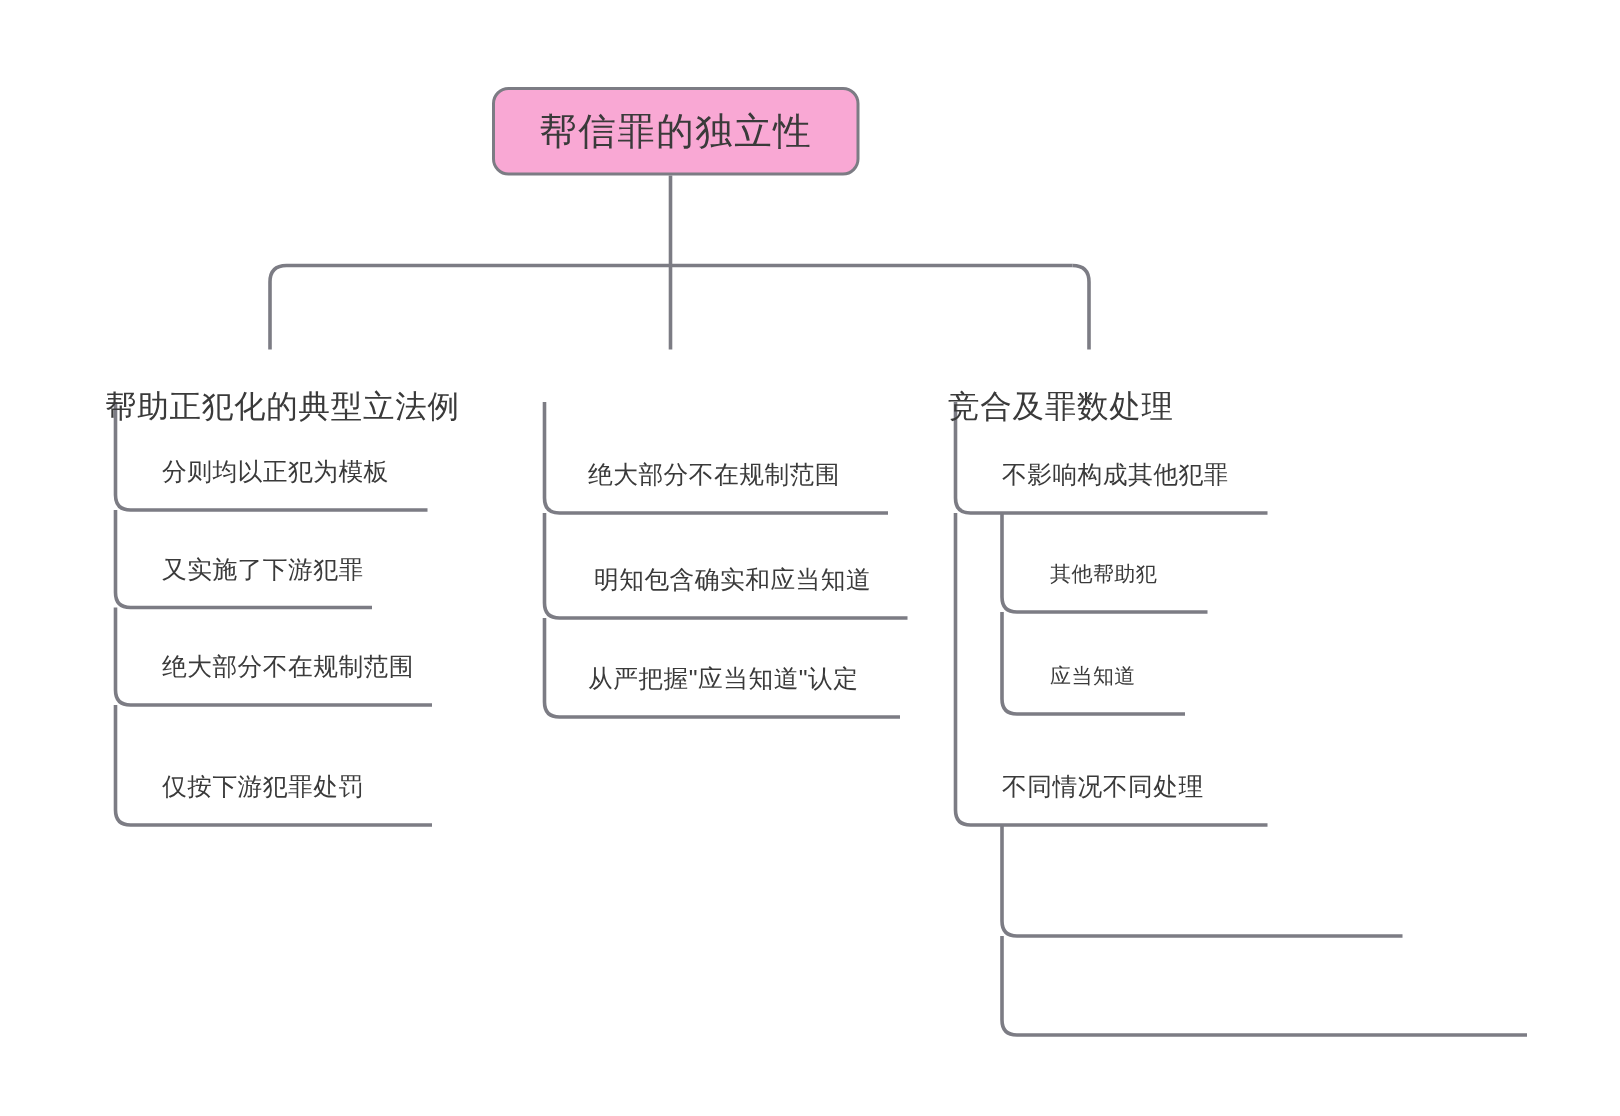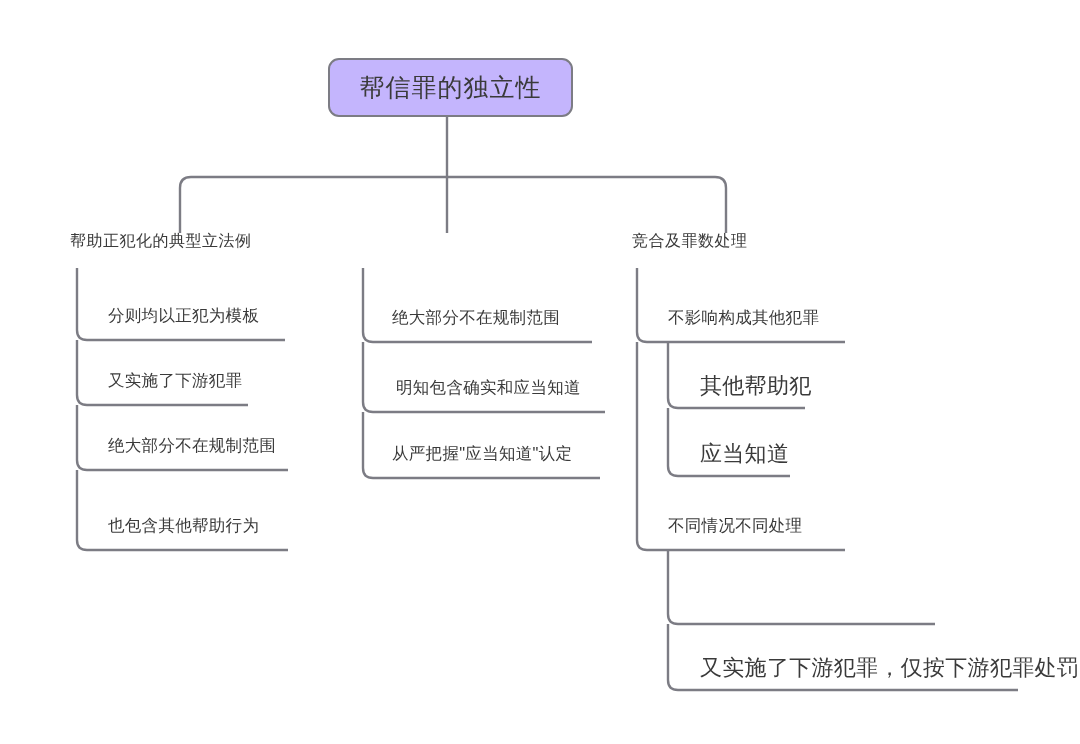--- a/index.html
+++ b/index.html
@@ -37,42 +37,43 @@
     color: #3a3a3a;
   }
   .root-box {
     position: absolute;
     left: 328px;
     top: 58px;
     width: 245px;
     height: 59px;
     border: 2px solid #7c7c84;
     border-radius: 11px;
-    background: #c4b5fd;
+    background: #f9a8d4;
     box-sizing: border-box;
     display: flex;
     align-items: center;
     justify-content: center;
   }
   .root-text {
     font-size: 25px;
     letter-spacing: 1px;
     color: #3a3a3a;
     white-space: nowrap;
   }
   .branch-label {
-    font-size: 16px;
+    font-size: 21px;
     letter-spacing: 0.5px;
+    margin-top: 28px;
   }
   .leaf-label {
     font-size: 16.5px;
     letter-spacing: 0.3px;
   }
   .sub-leaf-label {
-    font-size: 22px;
+    font-size: 14px;
     letter-spacing: 0.3px;
   }
 </style>
 </head>
 <body>
 
 <div id="canvas">
 
   <svg id="connectors" viewBox="0 0 1080 744" xmlns="http://www.w3.org/2000/svg">
     <g fill="none" stroke="#7c7c84" stroke-width="2.4" stroke-linecap="butt" stroke-linejoin="round">
@@ -106,27 +107,26 @@
   <div class="root-box">
     <span class="root-text">帮信罪的独立性</span>
   </div>
 
   <div class="node-label branch-label" style="left:70px; top:233px;">帮助正犯化的典型立法例</div>
   <div class="node-label branch-label" style="left:632px; top:233px;">竞合及罪数处理</div>
 
   <div class="node-label leaf-label" style="left:108px; top:307px;">分则均以正犯为模板</div>
   <div class="node-label leaf-label" style="left:108px; top:372px;">又实施了下游犯罪</div>
   <div class="node-label leaf-label" style="left:108px; top:437px;">绝大部分不在规制范围</div>
-  <div class="node-label leaf-label" style="left:108px; top:517px;">也包含其他帮助行为</div>
+  <div class="node-label leaf-label" style="left:108px; top:517px;">仅按下游犯罪处罚</div>
 
   <div class="node-label leaf-label" style="left:392px; top:309px;">绝大部分不在规制范围</div>
   <div class="node-label leaf-label" style="left:396px; top:379px;">明知包含确实和应当知道</div>
   <div class="node-label leaf-label" style="left:392px; top:445px;">从严把握"应当知道"认定</div>
 
   <div class="node-label leaf-label" style="left:668px; top:309px;">不影响构成其他犯罪</div>
   <div class="node-label leaf-label" style="left:668px; top:517px;">不同情况不同处理</div>
 
   <div class="node-label sub-leaf-label" style="left:700px; top:375px;">其他帮助犯</div>
   <div class="node-label sub-leaf-label" style="left:700px; top:443px;">应当知道</div>
 
-  <div class="node-label sub-leaf-label" style="left:700px; top:657px;">又实施了下游犯罪，仅按下游犯罪处罚</div>
 
 </div>
 
 </body></html>

